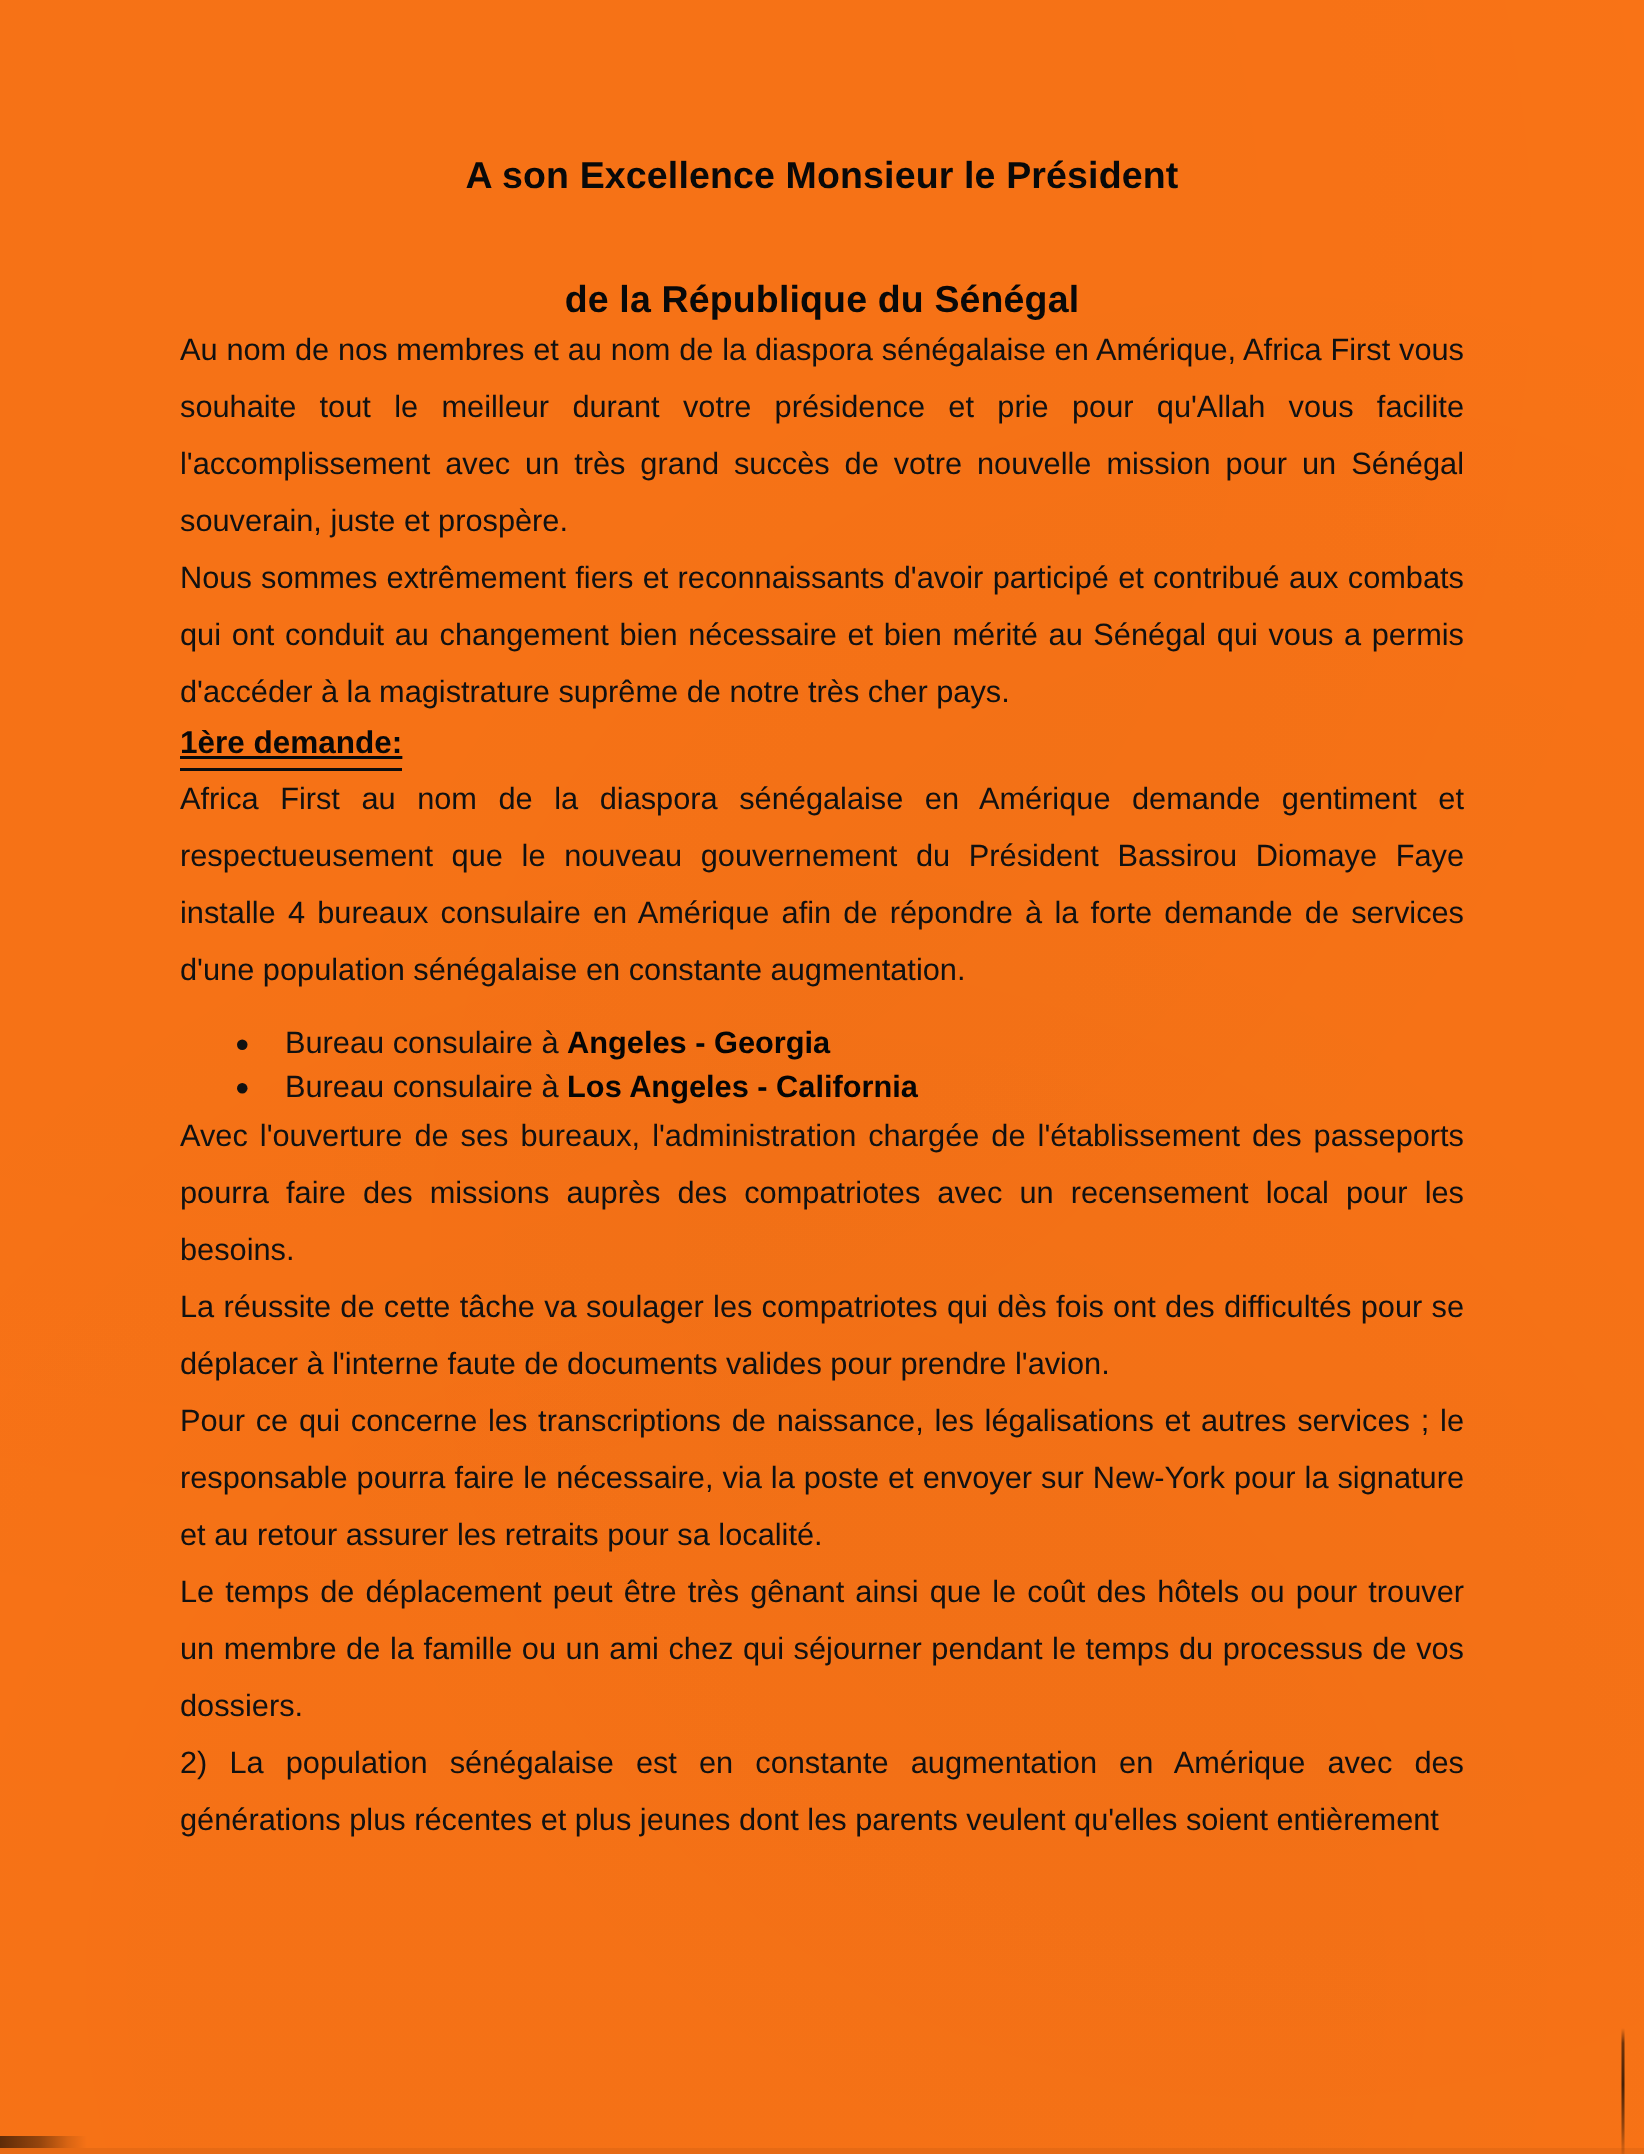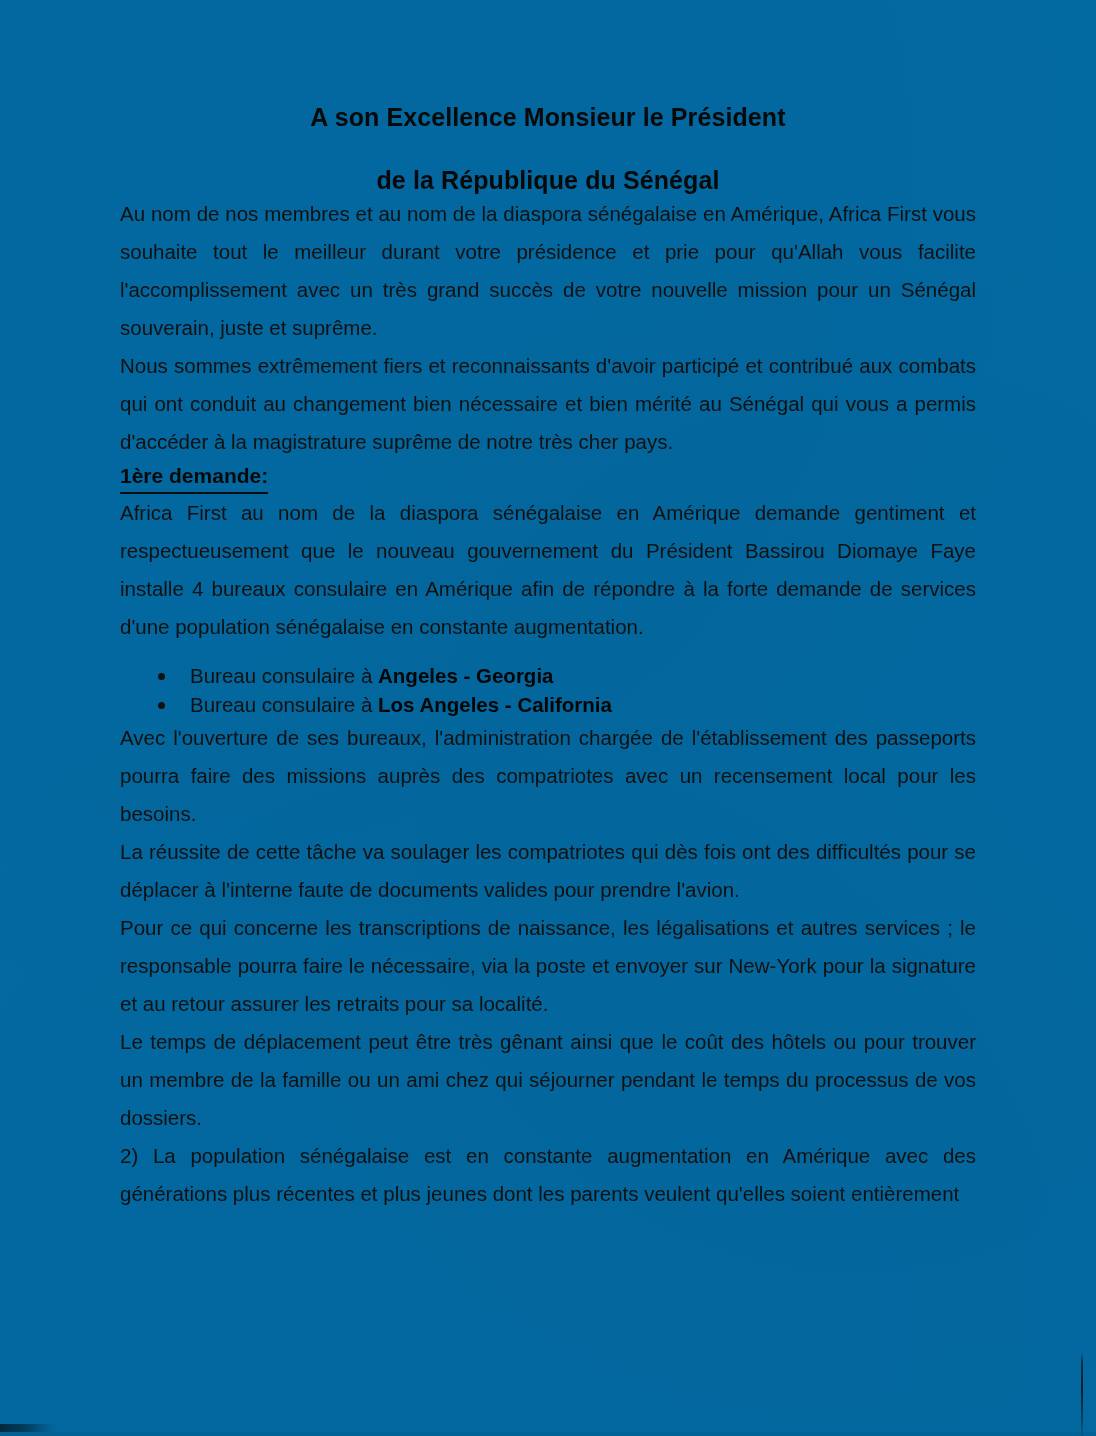--- a/index.html
+++ b/index.html
@@ -7,21 +7,21 @@
     margin: 0;
     padding: 0;
     background: #ffffff;
   }
 
   .page {
     position: relative;
     width: 1096px;
     height: 1436px;
     margin: 0 auto;
-    background: #0369a1;
+    background: #f97316;
     overflow: hidden;
     font-family: "Liberation Sans", sans-serif;
     color: #0d0d0d;
     -webkit-font-smoothing: antialiased;
   }
 
   
   .scan-tone {
     position: absolute;
     inset: 0;
@@ -83,21 +83,21 @@
 
   .doc-title {
     text-align: center;
     font-weight: bold;
     font-size: 25px;
     letter-spacing: 0.1px;
     color: #090909;
   }
 
   .title-line-1 { margin-top: 103px; }
-  .title-line-2 { margin-top: 34px; }
+  .title-line-2 { margin-top: 54px; }
 
   p.body {
     margin: 0;
     font-size: 20.5px;
     line-height: 38px;
     text-align: justify;
     text-justify: inter-word;
     color: #111111;
   }
 
@@ -109,20 +109,21 @@
     font-size: 21px;
     font-weight: bold;
     line-height: 30px;
     color: #090909;
     display: block;
   }
   h2.section-heading span.uline {
     display: inline-block;
     border-bottom: 2px solid #0d0d0d;
     padding-bottom: 1px;
+    text-decoration: underline;
   }
 
   ul.bureau-list {
     margin: 16px 0 0 0;
     padding: 0;
     list-style: none;
   }
   ul.bureau-list li {
     position: relative;
     padding-left: 70px;
@@ -153,21 +154,21 @@
 <div class="page">
 
   <div class="scan-tone"></div>
 
   <div class="content">
 
     <div class="doc-title title-line-1">A son Excellence Monsieur le Président</div>
 
     <div class="doc-title title-line-2">de la République du Sénégal</div>
 
-    <p class="body gap-lg">Au nom de nos membres et au nom de la diaspora sénégalaise en Amérique, Africa First vous souhaite tout le meilleur durant votre présidence et prie pour qu'Allah vous facilite l'accomplissement avec un très grand succès de votre nouvelle mission pour un Sénégal souverain, juste et suprême.</p>
+    <p class="body gap-lg">Au nom de nos membres et au nom de la diaspora sénégalaise en Amérique, Africa First vous souhaite tout le meilleur durant votre présidence et prie pour qu'Allah vous facilite l'accomplissement avec un très grand succès de votre nouvelle mission pour un Sénégal souverain, juste et prospère.</p>
 
     <p class="body gap-lg">Nous sommes extrêmement fiers et reconnaissants d'avoir participé et contribué aux combats qui ont conduit au changement bien nécessaire et bien mérité au Sénégal qui vous a permis d'accéder à la magistrature suprême de notre très cher pays.</p>
 
     <h2 class="section-heading gap-lg">
       <span class="uline">1ère demande:</span>
     </h2>
 
     <p class="body gap-md">Africa First au nom de la diaspora sénégalaise en Amérique demande gentiment et respectueusement que le nouveau gouvernement du Président Bassirou Diomaye Faye installe 4 bureaux consulaire en Amérique afin de répondre à la forte demande de services d'une population sénégalaise en constante augmentation.</p>
 
     <ul class="bureau-list">

